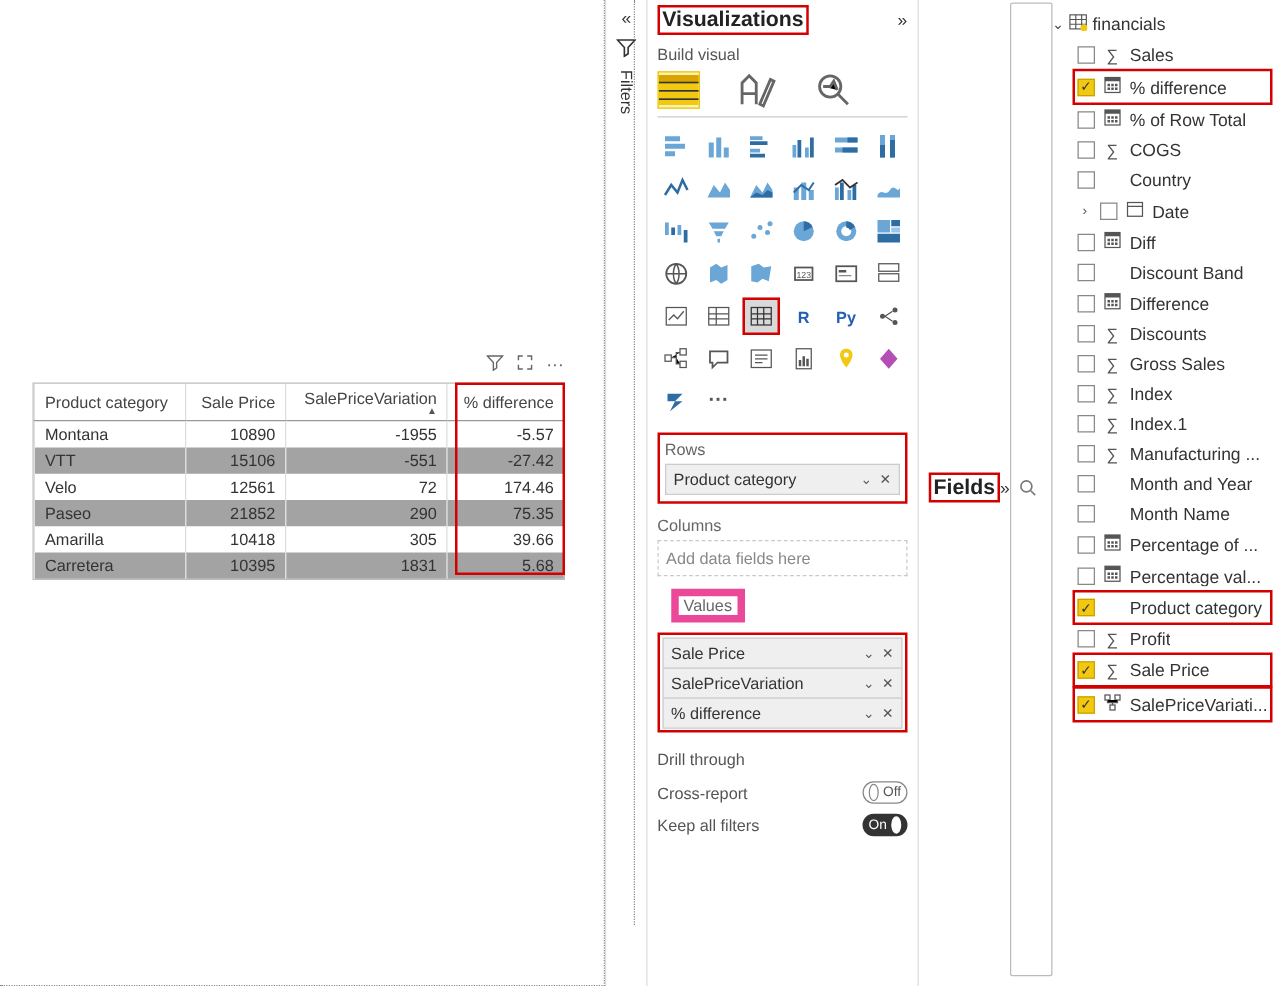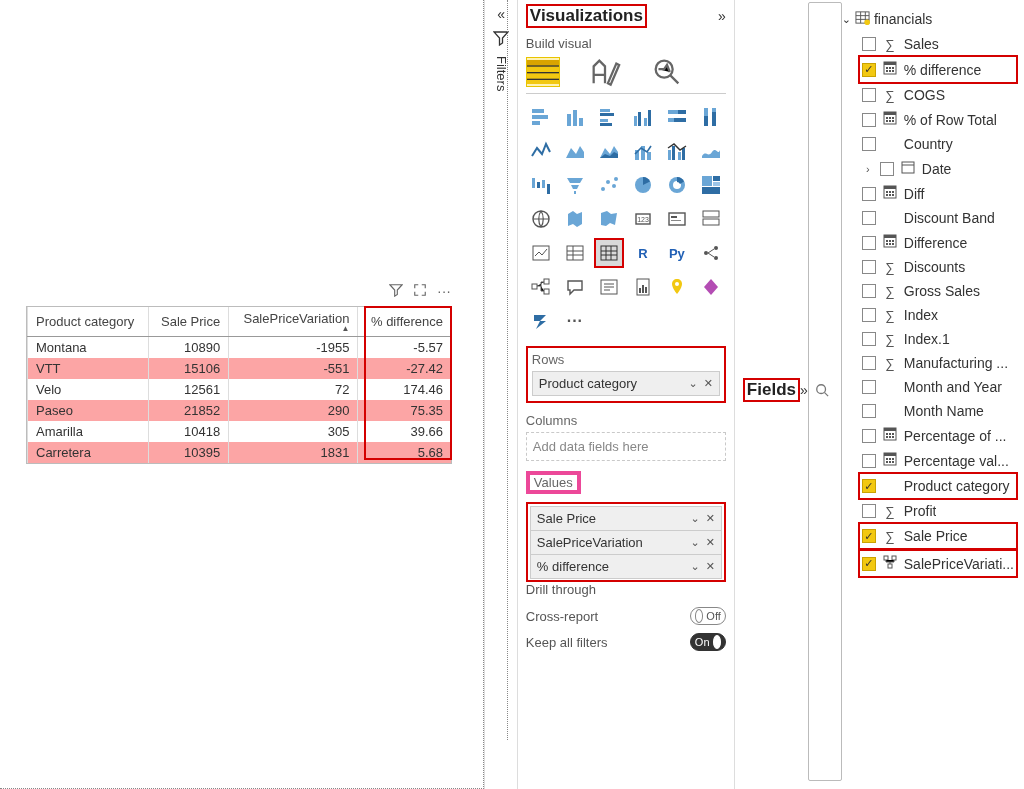--- a/index.html
+++ b/index.html
@@ -46,21 +46,21 @@
     .tv-table th {
       text-align: left; font-weight: 400; color: #444;
       padding: 4px 8px; border-bottom: 1px solid #999;
       border-left: 1px solid #ddd;
     }
     .tv-table th.num, .tv-table td.num { text-align: right; }
     .tv-table th .sort-ind { font-size: 8px; color: #555; display:block; line-height: 6px; }
     .tv-table td {
       padding: 3px 8px; border-left: 1px solid #ddd;
     }
-    .tv-table tr.alt td { background: #fca5a5; }
+    .tv-table tr.alt td { background: #a3a3a3; }
     .hl-red { border: 2px solid #d40000 !important; }
     .hl-red-cell {
       position: absolute; border: 2px solid #d40000; pointer-events:none;
     }
     
     .filters-strip {
       width: 36px;
       border-left: 1px solid #ddd;
       display: flex; flex-direction: column; align-items: center;
       padding-top: 6px;
@@ -119,21 +119,21 @@
       border: 1px solid #ccc;
       padding: 4px 6px;
       display: flex; align-items: center; justify-content: space-between;
       font-size: 13px; color: #333;
       margin-bottom: -1px;
     }
     .well-item .icons { display: flex; gap: 6px; color: #555; font-size: 11px; }
     .well-placeholder {
       border: 1px dashed #c9c9c9; padding: 6px; color: #888; font-size:13px;
     }
-    .drill-sec { margin-top: 0; font-size: 13px; }
+    .drill-sec { margin-top: 14px; font-size: 13px; }
     .drill-title { color: #555; margin-bottom: 6px; }
     .drill-row { display:flex; justify-content:space-between; align-items:center; padding: 4px 0; color:#555;}
     .toggle {
       width: 36px; height: 18px; border-radius: 9px; border:1px solid #888;
       display:flex; align-items:center; padding: 0 4px; font-size:11px; justify-content:flex-end;
     }
     .toggle.on { background:#333; color:#fff; justify-content:flex-start; border-color:#333;}
     .toggle.on::after, .toggle.off::before {
       content:""; width:12px; height:12px; border-radius:50%; background:#fff; border:1px solid #888;
     }
@@ -539,21 +539,21 @@
         <span class="icons">
             <span>⌄</span>
             <span>✕</span>
           </span>
       </div>
     </div>
 
     <div class="well-label">Columns</div>
     <div class="well-placeholder">Add data fields here</div>
 
-    <div class="well-label" style="display:inline-block;border:4px solid #ec4899;padding:0 4px;">Values</div>
+    <div class="well-label" style="display:inline-block;border:6px solid #ec4899;padding:0 4px;margin-left:11px;">Values</div>
     <div style="border:2px solid #d40000; padding:2px; margin-top:4px;">
       <div class="well-item">
         <span>Sale Price</span>
         <span class="icons">
             <span>⌄</span>
             <span>✕</span>
           </span>
       </div>
       <div class="well-item">
         <span>SalePriceVariation</span>
@@ -630,39 +630,39 @@
               <rect x="6" y="6" width="2" height="2" fill="#555"></rect>
               <rect x="9" y="6" width="2" height="2" fill="#555"></rect>
               <rect x="3" y="9" width="2" height="2" fill="#555"></rect>
               <rect x="6" y="9" width="2" height="2" fill="#555"></rect>
               <rect x="9" y="9" width="2" height="2" fill="#555"></rect>
             </svg></span>
           <span class="ft-label">% difference</span>
         </div>
         <div class="ft-item">
           <span class="ft-check"></span>
-          <span class="ft-icon sigma"></span>
-          <span class="ft-label">COGS</span>
-        </div>
-        <div class="ft-item">
-          <span class="ft-check"></span>
           <span class="ft-icon"><svg width="14" height="14" viewBox="0 0 14 14">
               <rect x="1" y="1" width="12" height="12" fill="none" stroke="#555"></rect>
               <rect x="1" y="1" width="12" height="3" fill="#555"></rect>
               <rect x="3" y="6" width="2" height="2" fill="#555"></rect>
               <rect x="6" y="6" width="2" height="2" fill="#555"></rect>
               <rect x="9" y="6" width="2" height="2" fill="#555"></rect>
               <rect x="3" y="9" width="2" height="2" fill="#555"></rect>
               <rect x="6" y="9" width="2" height="2" fill="#555"></rect>
               <rect x="9" y="9" width="2" height="2" fill="#555"></rect>
             </svg></span>
           <span class="ft-label">% of Row Total</span>
         </div>
         <div class="ft-item">
           <span class="ft-check"></span>
+          <span class="ft-icon sigma"></span>
+          <span class="ft-label">COGS</span>
+        </div>
+        <div class="ft-item">
+          <span class="ft-check"></span>
           <span class="ft-icon"></span>
           <span class="ft-label">Country</span>
         </div>
         <div class="ft-item">
           <span class="chevr">›</span>
           <span class="ft-check"></span>
           <span class="ft-icon"><svg width="14" height="14" viewBox="0 0 14 14">
               <rect x="1" y="2" width="12" height="11" fill="none" stroke="#555"></rect>
               <path stroke="#555" d="M1 5h12"></path>
             </svg></span>

